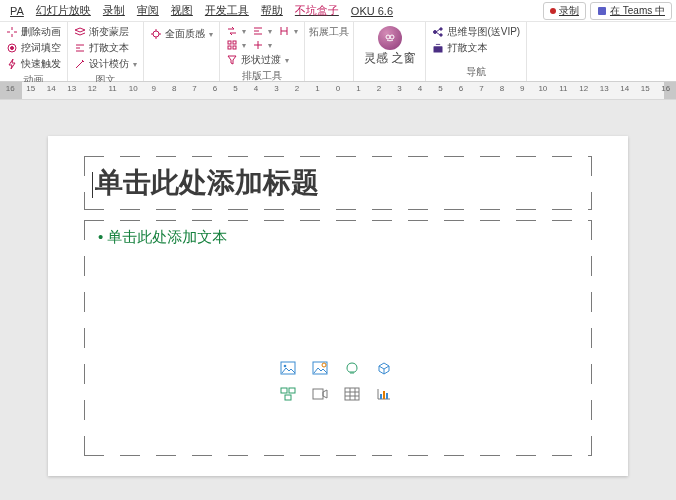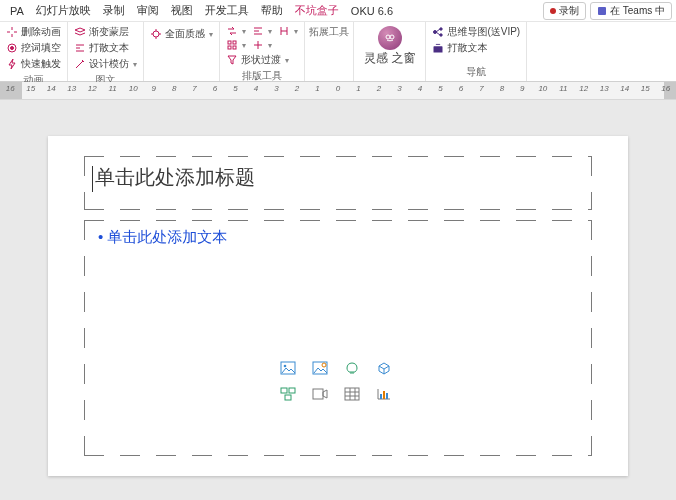--- a/index.html
+++ b/index.html
@@ -1,19 +1,19 @@
 <!DOCTYPE html>
 <html><head>
 <meta charset="utf-8">
 <style>
 * { margin: 0; padding: 0; box-sizing: border-box; font-family: "Microsoft YaHei", "SimSun", sans-serif; }
 html, body { width: 676px; height: 500px; overflow: hidden; background: #fff; }
 
 
-.menubar { height: 22px; display: flex; align-items: center; padding: 0 4px; border-bottom: 1px solid #e6e6e6; font-size: 11px; color: #333; }
+.menubar { height: 22px; display: flex; align-items: center; padding: 0 4px; border-bottom: 1px solid #e6e6e6; font-size: 11px; color: #333; text-decoration: underline; }
 .menubar .m { padding: 0 6px; cursor: pointer; white-space: nowrap; }
 .menubar .m.active { color: #c2185b; }
 .menubar .spacer { flex: 1; }
 .menubar .right-btn { display: flex; align-items: center; border: 1px solid #ccc; border-radius: 3px; padding: 1px 6px; margin-left: 4px; font-size: 10px; cursor: pointer; white-space: nowrap; }
 .menubar .right-btn .dot { width: 6px; height: 6px; border-radius: 50%; background: #c62828; margin-right: 3px; }
 .menubar .right-btn svg { margin-right: 3px; }
 
 
 .ribbon { height: 60px; display: flex; border-bottom: 1px solid #d0d0d0; background: #fff; font-size: 10px; color: #444; }
 .group { display: flex; flex-direction: column; border-right: 1px solid #e4e4e4; padding: 2px 4px 0; }
@@ -28,41 +28,41 @@
 .bigbtn { display: flex; flex-direction: column; align-items: center; justify-content: center; padding: 2px 6px 0; cursor: pointer; }
 .bigbtn .bigic { width: 24px; height: 24px; border-radius: 50%; background: radial-gradient(circle at 35% 30%, #d48bb6, #8e3a7a); display: flex; align-items: center; justify-content: center; }
 .bigbtn .bigic svg { width: 14px; height: 14px; stroke: #fff; fill: none; }
 .bigbtn .lbl { font-size: 12px; color: #444; margin-top: 2px; line-height: 1.1; text-align: center; }
 .group-nav .cmd .ic svg { stroke: #4b2e83; fill: #4b2e83; }
 
 
 .ruler { height: 18px; background: #f3f3f3; border-bottom: 1px solid #d8d8d8; position: relative; font-size: 8px; color: #666; overflow: hidden; }
 .ruler .ticks { position: absolute; left: 0; right: 0; top: 0; bottom: 0; display: flex; }
 .ruler .tick { flex: 1; text-align: center; position: relative; }
-.ruler .tick span { position: absolute; top: 2px; left: 50%; transform: translateX(-50%); font-style: italic; }
+.ruler .tick span { position: absolute; top: 2px; left: 50%; transform: translateX(-50%); }
 .ruler .edge-shade { position: absolute; top: 0; bottom: 0; background: #c8c8c8; }
 .ruler .edge-shade.left { left: 0; width: 22px; }
 .ruler .edge-shade.right { right: 0; width: 12px; }
 
 
 .canvas-area { position: absolute; left: 0; right: 0; top: 100px; bottom: 0; background: #e9e9e9; display: flex; justify-content: center; padding-top: 36px; }
 .slide { width: 580px; height: 340px; background: #fff; position: relative; box-shadow: 0 1px 3px rgba(0,0,0,.2); }
 
 
 .ph { position: absolute; }
 .ph-title { left: 36px; top: 20px; right: 36px; height: 54px; }
 .ph-body  { left: 36px; top: 84px; right: 36px; bottom: 20px; }
 
 .dash { position: absolute; }
 .dash-h { height: 1px; background: repeating-linear-gradient(to right, #7a7a7a 0 20px, transparent 20px 36px); left: 0; right: 0; }
 .dash-v { width: 1px; background: repeating-linear-gradient(to bottom, #7a7a7a 0 20px, transparent 20px 36px); top: 0; bottom: 0; }
 
-.title-text { position: absolute; left: 8px; top: 8px; font-size: 20px; color: #3b3b3b; font-weight: 400; }
+.title-text { position: absolute; left: 8px; top: 8px; font-size: 28px; color: #3b3b3b; font-weight: 700; }
 .cursor-bar { display:inline-block; width:1px; height:26px; background:#333; vertical-align:middle; margin-right:2px; }
-.body-text { position: absolute; left: 14px; top: 8px; font-size: 15px; color: #1d4ed8; }
+.body-text { position: absolute; left: 14px; top: 8px; font-size: 15px; color: #15803d; }
 .body-text .bullet { margin-right: 4px; }
 
 .content-icons { position: absolute; left: 50%; top: 140px; transform: translateX(-50%); display: grid; grid-template-columns: repeat(4, 22px); grid-template-rows: repeat(2, 20px); gap: 6px 10px; }
 .content-icons .ci { width: 18px; height: 16px; display: flex; align-items: center; justify-content: center; cursor: pointer; }
 .content-icons svg { width: 16px; height: 14px; }
 </style>
 </head>
 <body>
 
 <div class="menubar">

